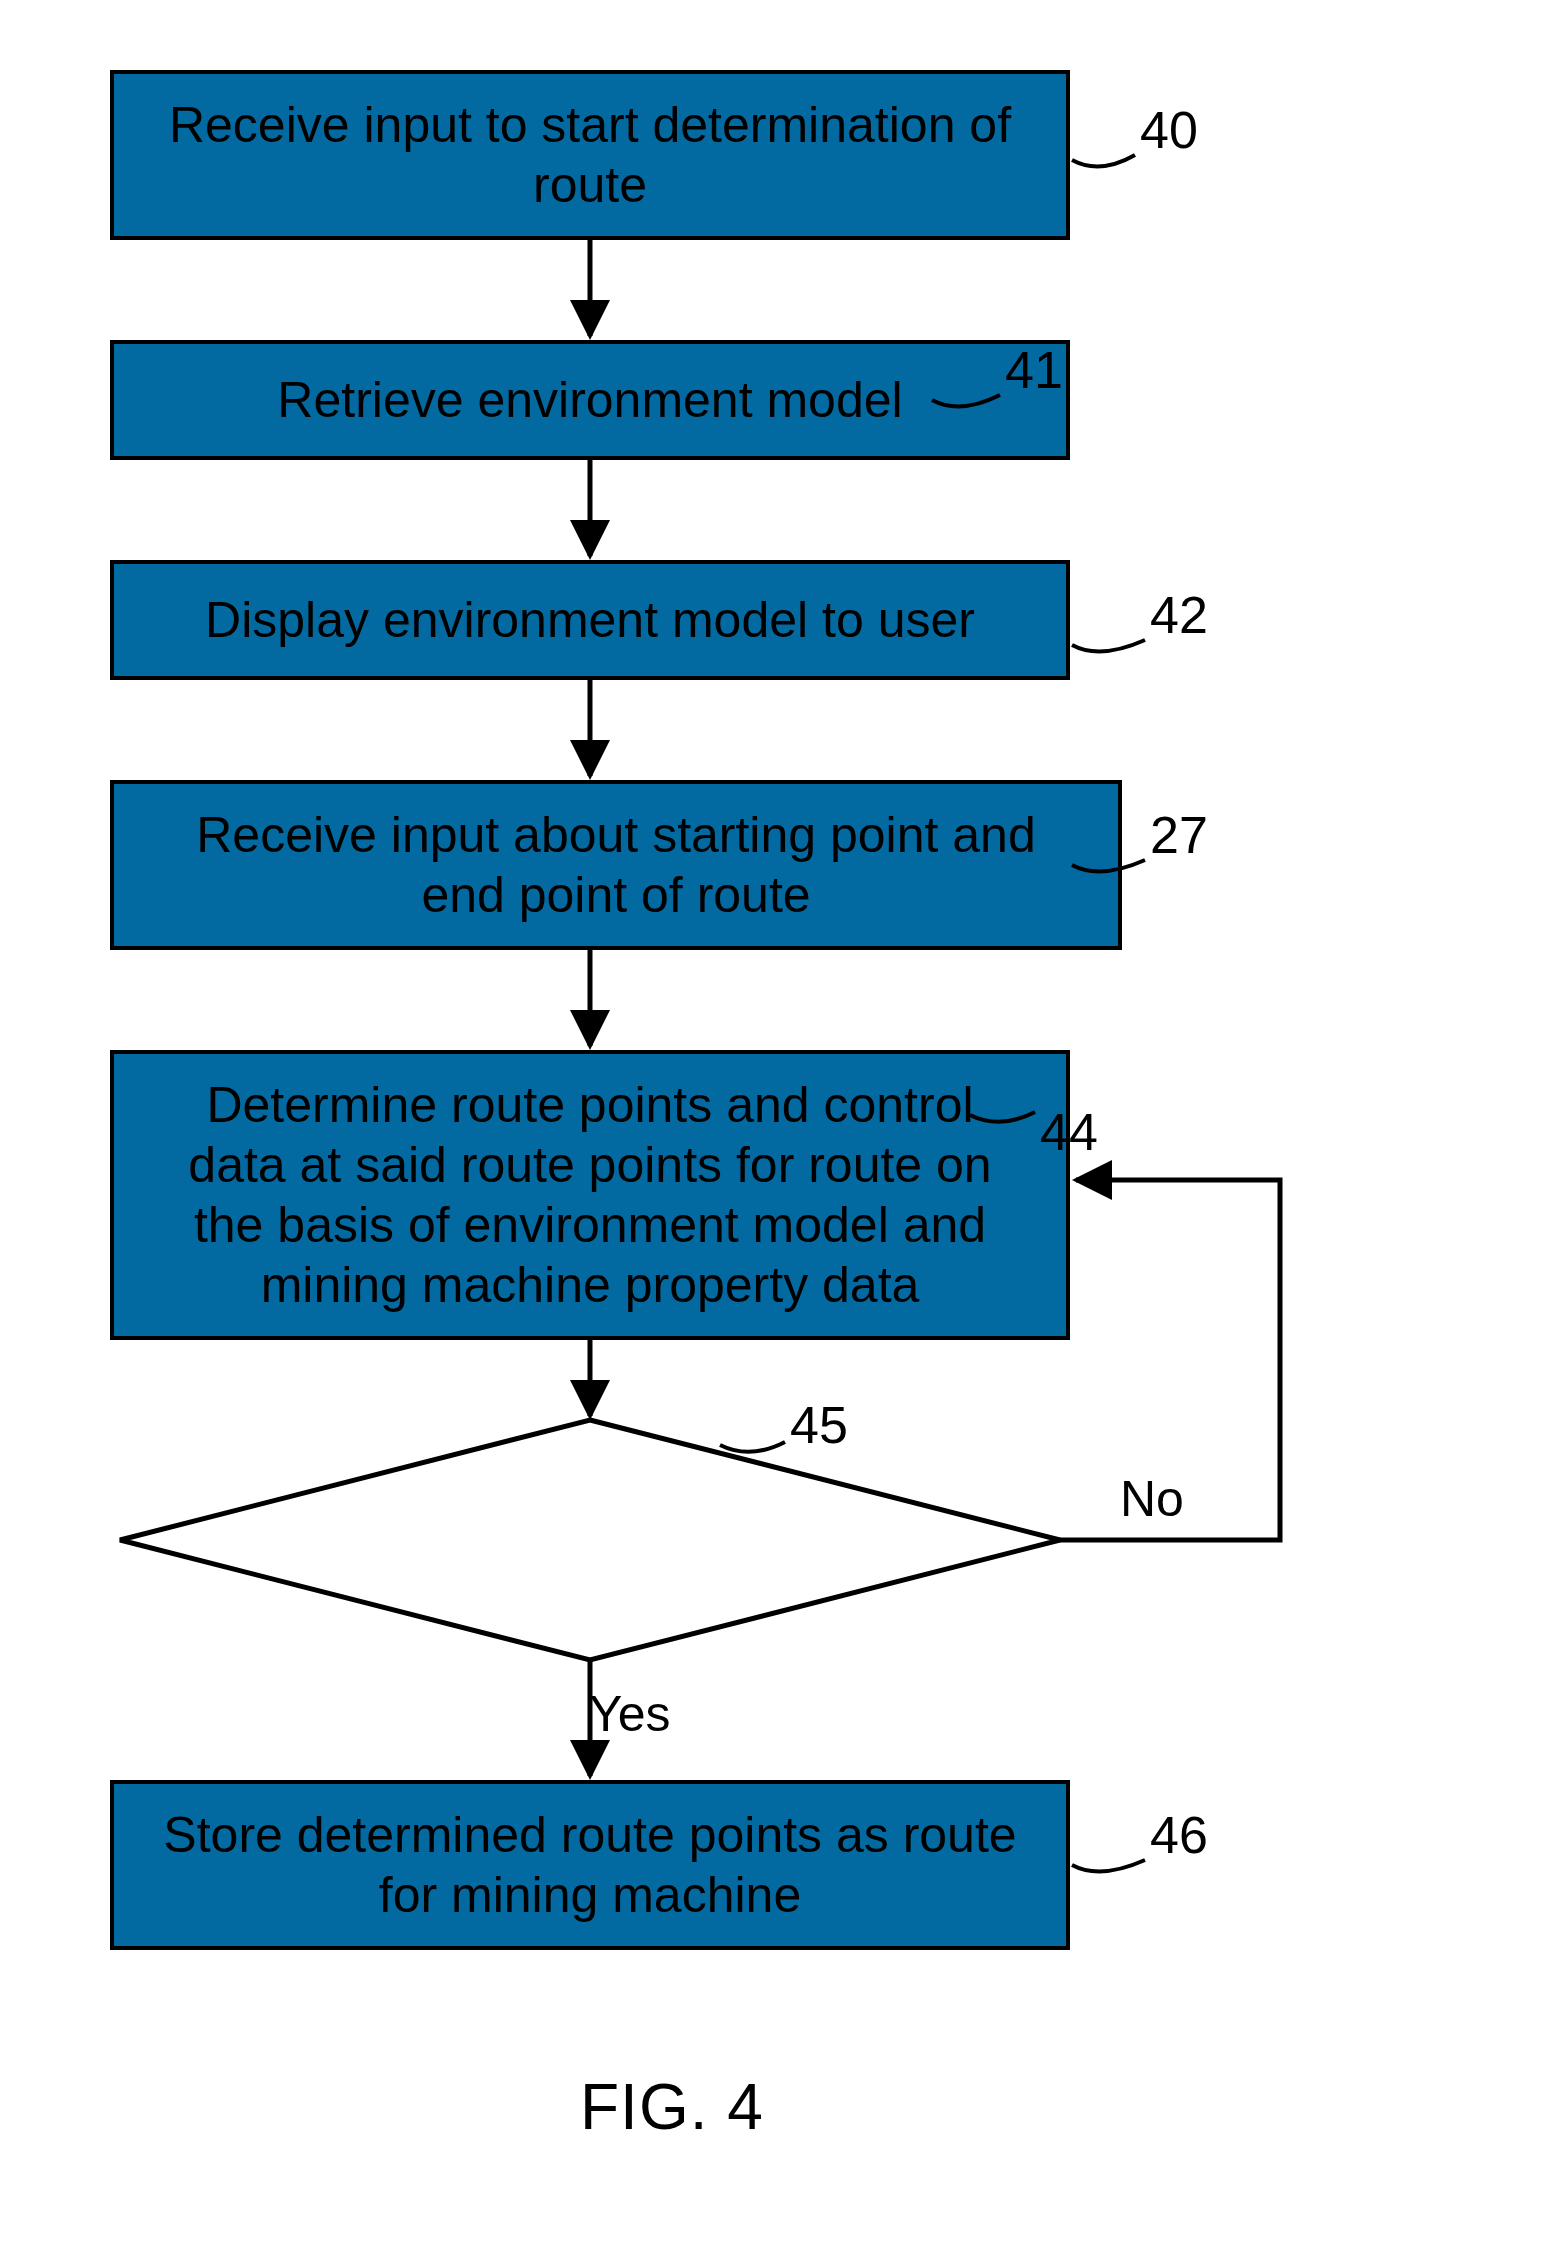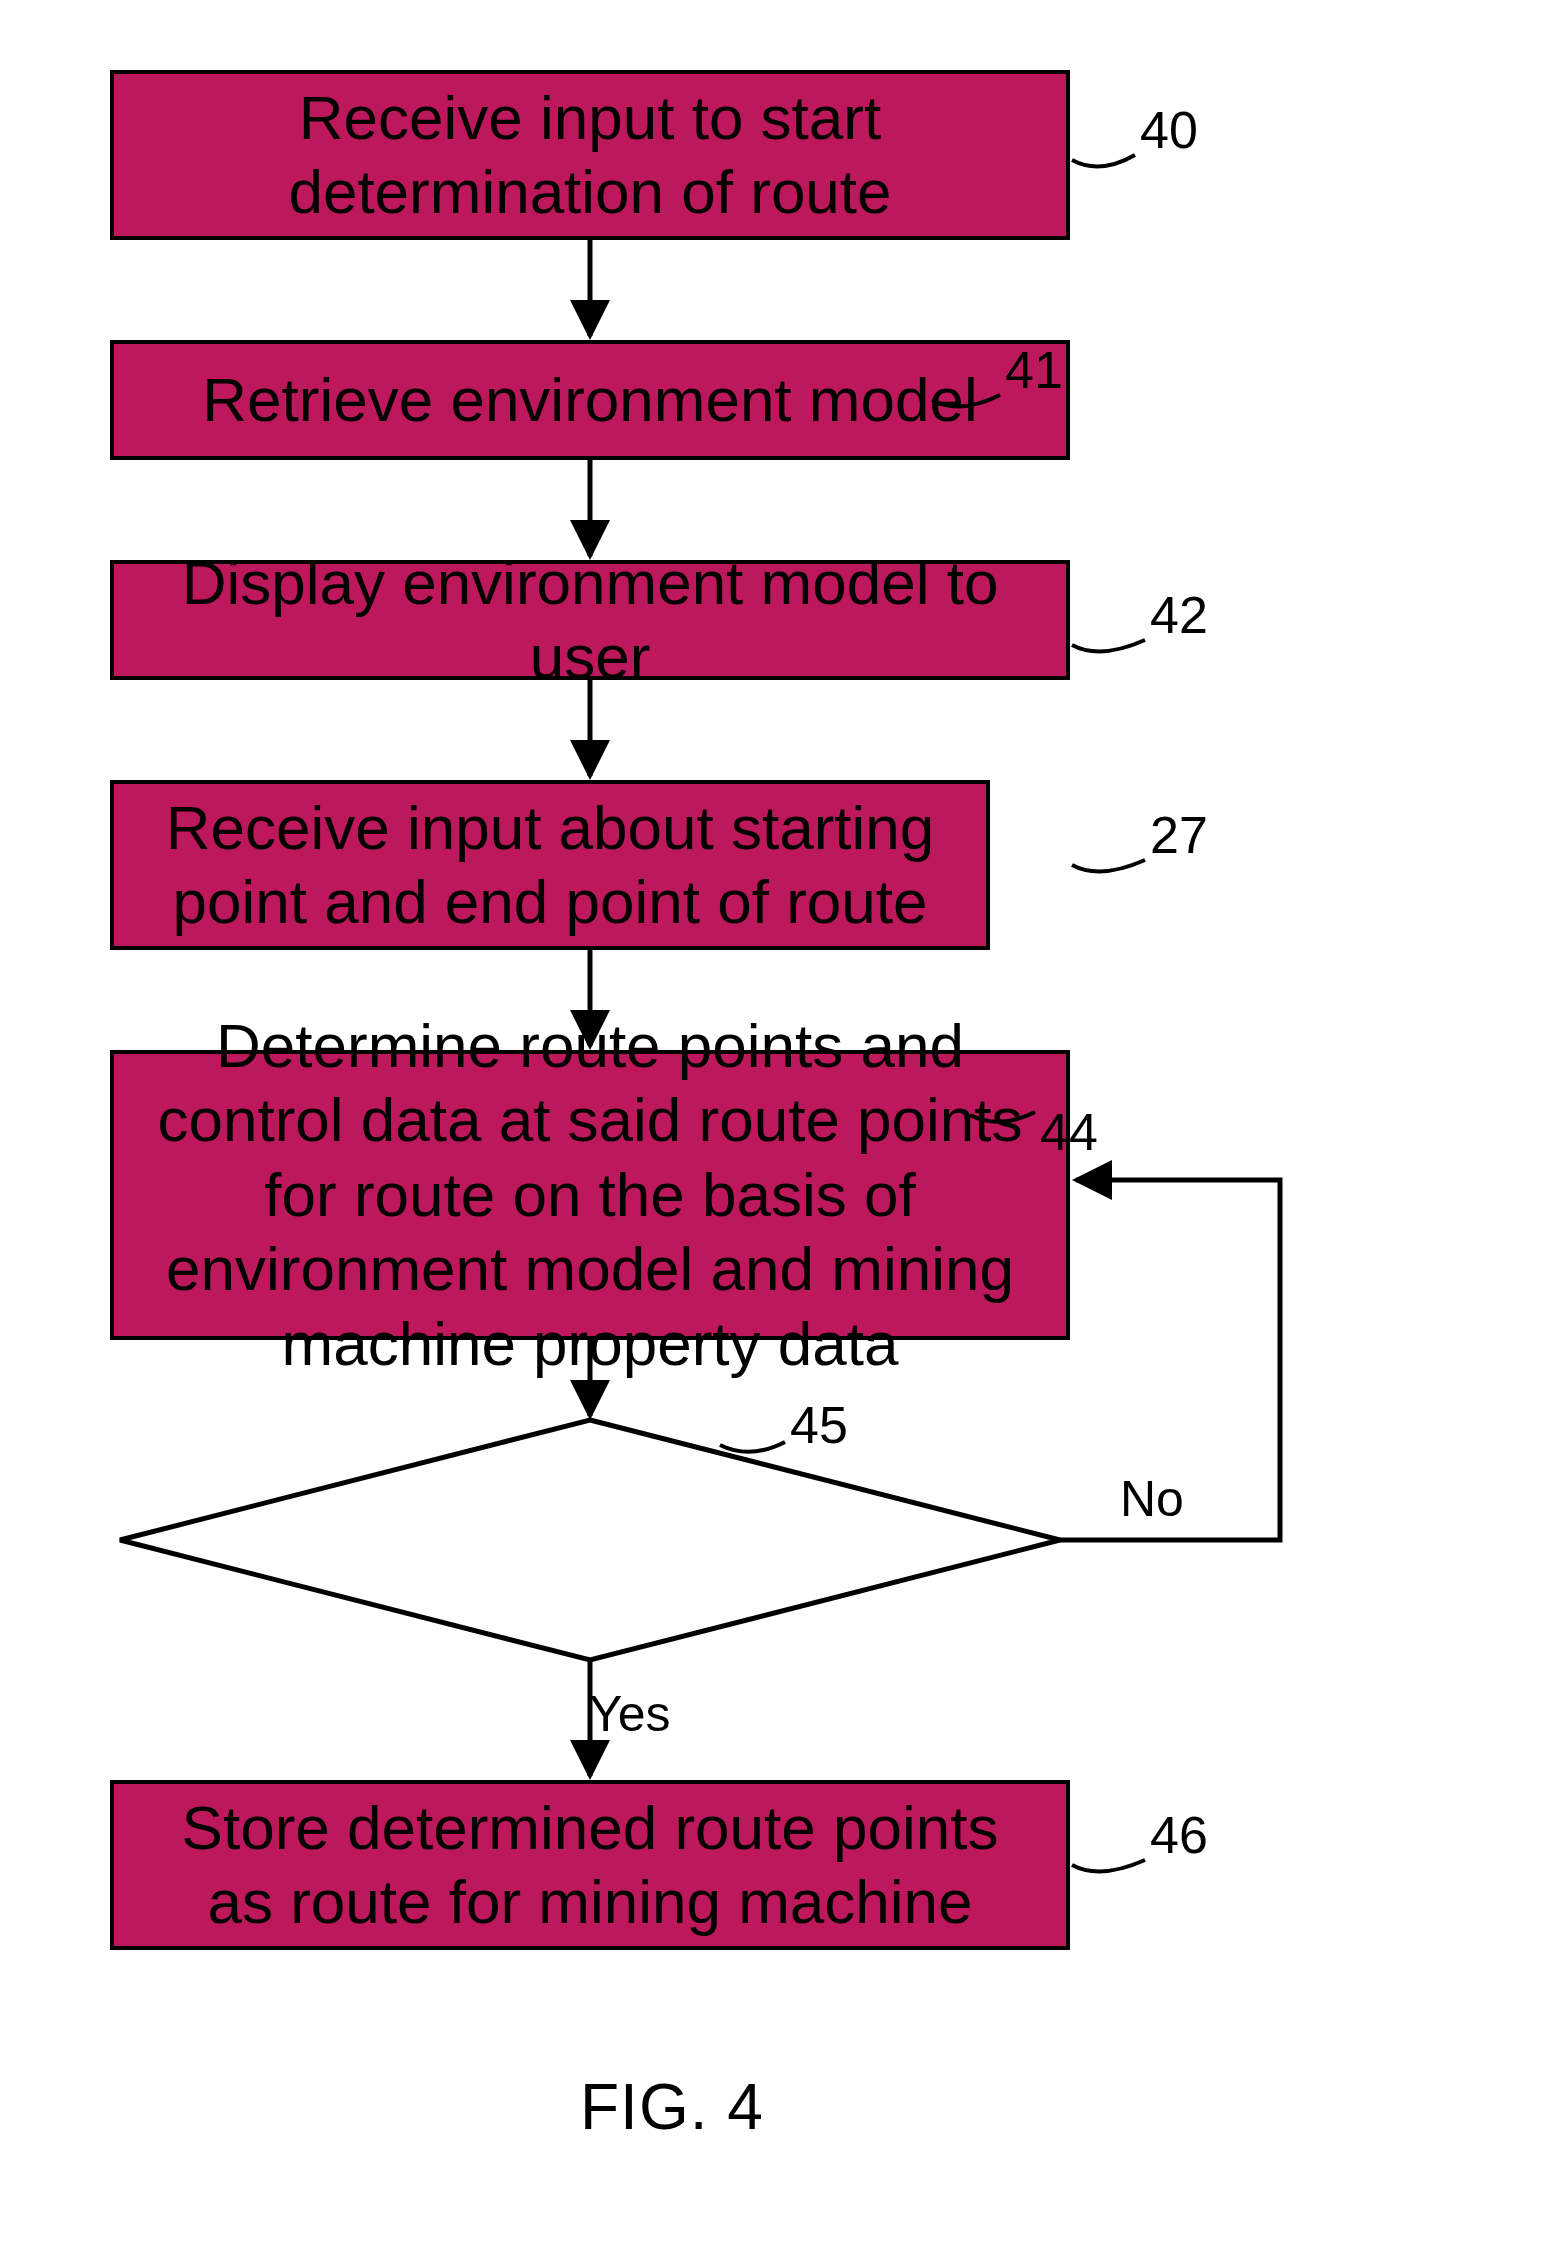--- a/index.html
+++ b/index.html
@@ -15,24 +15,24 @@
     color: #000;
   }
   .box {
     position: absolute;
     border: 4px solid #000;
     box-sizing: border-box;
     display: flex;
     align-items: center;
     justify-content: center;
     text-align: center;
-    font-size: 62px;
+    font-size: 50px;
     line-height: 1.2;
     padding: 10px 40px;
-    background: #be185d;
+    background: #0369a1;
   }
   .label {
     position: absolute;
     font-size: 52px;
   }
   .fig {
     position: absolute;
     font-size: 64px;
     letter-spacing: 1px;
   }
@@ -69,21 +69,21 @@
 </div>
 
 <div class="box" style="left:110px; top:340px; width:960px; height:120px;">
   <span>Retrieve environment model</span>
 </div>
 
 <div class="box" style="left:110px; top:560px; width:960px; height:120px;">
   <span>Display environment model to user</span>
 </div>
 
-<div class="box" style="left:110px; top:780px; width:880px; height:170px;">
+<div class="box" style="left:110px; top:780px; width:1012px; height:170px;">
   <span>Receive input about starting point and end point of route</span>
 </div>
 
 <div class="box" style="left:110px; top:1050px; width:960px; height:290px;">
   <span>Determine route points and control data at said route points for route on the basis of environment model and mining machine property data</span>
 </div>
 
 <div class="box" style="left:110px; top:1780px; width:960px; height:170px;">
   <span>Store determined route points as route for mining machine</span>
 </div>

